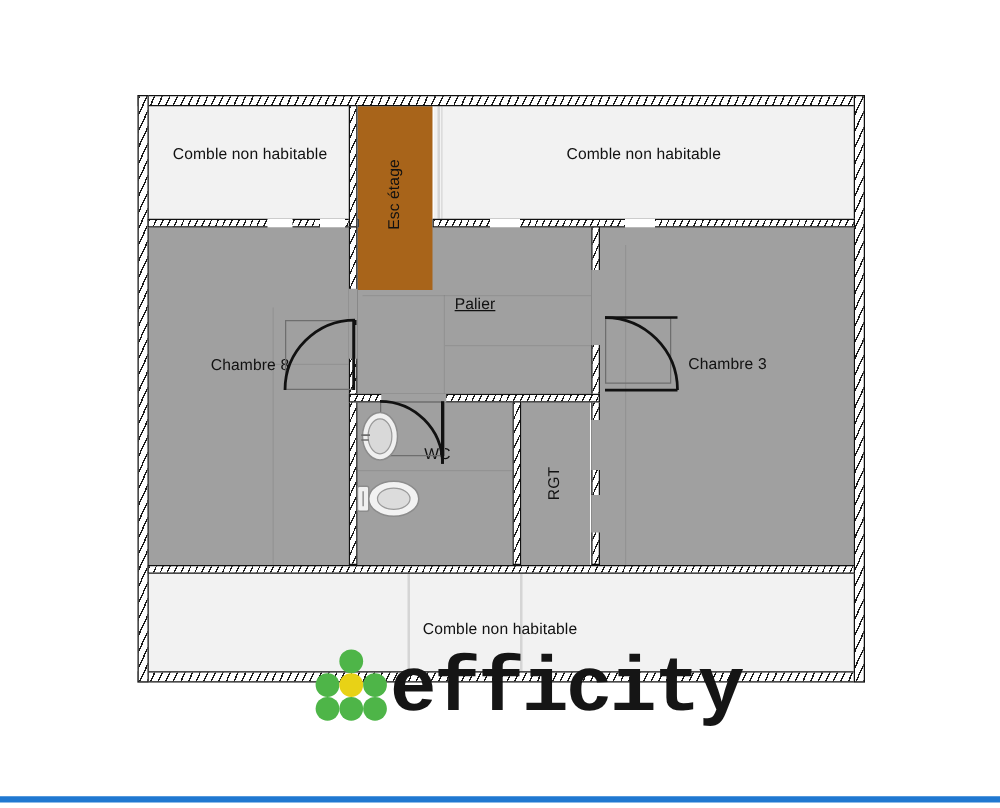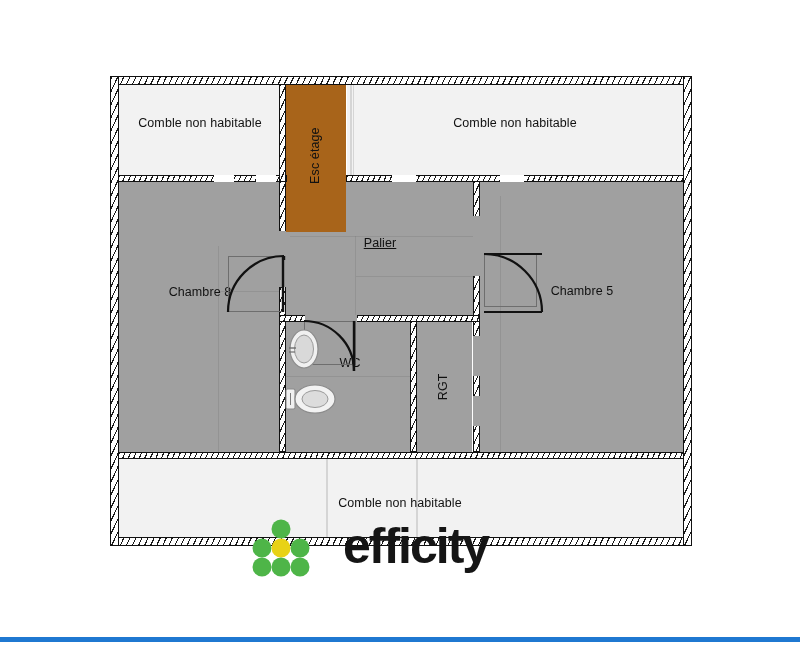--- a/index.html
+++ b/index.html
@@ -115,27 +115,26 @@
     top: 515px;
     width: 300px;
     height: 85px;
     z-index: 20;
   }
   .logo-dots { position: absolute; left: 0; top: 0; }
   .logo-word {
     position: absolute;
     left: 62px;
     top: 6px;
-    font-family: Liberation Sans, sans-serif;
-    font-size: 50px;
+    font-family: Liberation Mono, monospace;
+    font-size: 62px;
     font-weight: bold;
     color: #151515;
     letter-spacing: -2px;
     line-height: 1;
-    margin-left: 31px;
   }
 
   
   .bottom-bar {
     position: absolute;
     left: 0;
     top: 637px;
     width: 800px;
     height: 5px;
     background: #1f78d1;
@@ -250,21 +249,21 @@
     <span class="room-label" style="left:245px; top:41px; width:320px; text-align:center;">Comble non habitable</span>
 
     <span class="room-label" style="left:14px; top:421px; width:552px; text-align:center;">Comble non habitable</span>
 
     <span class="room-label vertical" style="left:180px; top:75px; width:52px; text-align:center;">Esc étage</span>
 
     <span class="room-label" style="left:230px; top:161px; width:80px; text-align:center;text-decoration:underline;">Palier</span>
 
     <span class="room-label" style="left:34px; top:210px; width:112px; text-align:center;">Chambre 8</span>
 
-    <span class="room-label" style="left:412px; top:209px; width:120px; text-align:center;">Chambre 5</span>
+    <span class="room-label" style="left:412px; top:209px; width:120px; text-align:center;">Chambre 3</span>
 
     <span class="room-label" style="left:222px; top:281px; width:36px; text-align:center;">WC</span>
 
     <span class="room-label vertical" style="left:311px; top:304px; width:46px; text-align:center;">RGT</span>
 
   </div>
 
   <div class="logo">
     <svg class="logo-dots" width="62" height="80" viewBox="0 0 62 80">
       <circle cx="31" cy="14" r="9.5" fill="#4eb548"></circle>

